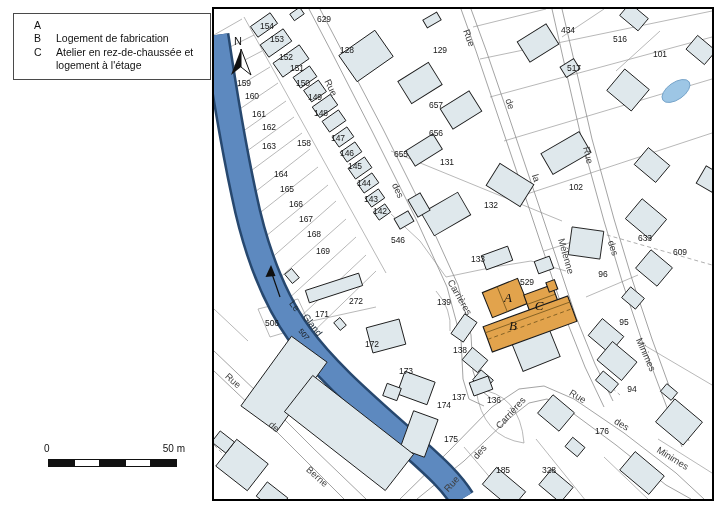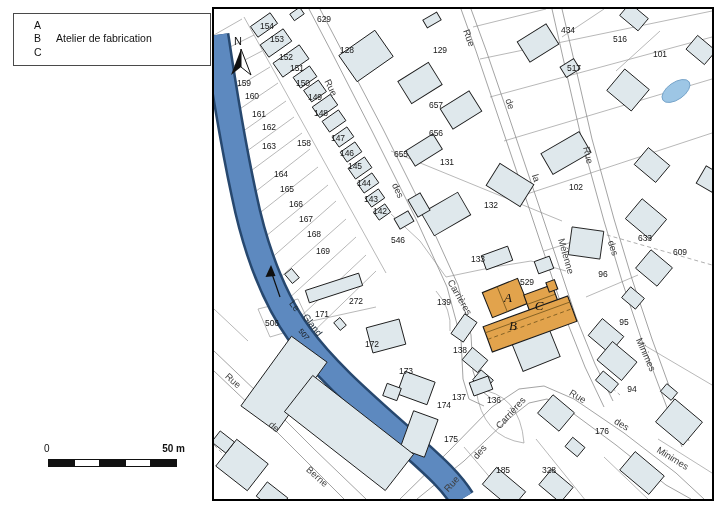--- a/index.html
+++ b/index.html
@@ -4,21 +4,21 @@
 <style>
   html,body{margin:0;padding:0;background:#fff;}
   body{width:728px;height:515px;position:relative;font-family:"Liberation Sans",sans-serif;overflow:hidden;}
   .legend{position:absolute;left:13px;top:13px;width:190px;border:1px solid #4a4a4a;background:#fff;
           padding:5px 6px 6px 0;font-size:10.5px;color:#111;}
   .legend-row{display:grid;grid-template-columns:20px 22px 1fr;line-height:1.28;}
   .legend-key{grid-column:2;}
   .legend-label{grid-column:3;padding-right:4px;}
   .scalebar-wrap{position:absolute;left:40px;top:443px;width:145px;height:30px;font-size:10px;color:#111;}
   .scalebar-zero{position:absolute;left:4px;top:0;}
-  .scalebar-max{position:absolute;right:0px;top:0;font-weight:bold;}
+  .scalebar-max{position:absolute;right:0px;top:0;}
   .scalebar{position:absolute;left:8px;top:16px;width:127px;height:6px;border:1px solid #111;display:flex;background:#fff;}
   .scalebar .seg{flex:1;border-left:1px solid #111;}
   .scalebar .seg:first-child{border-left:none;}
   .scalebar .dark{background:#111;}
   .mapframe{position:absolute;left:212px;top:7px;width:498px;height:490px;border:2px solid #000;background:#fff;}
   svg{display:block;}
   .pl{stroke:#9a9a9a;stroke-width:0.7;fill:none;}
   .pld{stroke:#9a9a9a;stroke-width:0.8;fill:none;stroke-dasharray:4 3;}
   .st{stroke:#8c8c8c;stroke-width:0.8;fill:none;}
   .bld{fill:#dfe8ec;stroke:#1c1c1c;stroke-width:0.9;}
@@ -32,24 +32,25 @@
 </style>
 </head>
 <body>
 
 <div class="legend">
   <div class="legend-row">
     <span class="legend-key">A</span>
   </div>
   <div class="legend-row">
     <span class="legend-key">B</span>
-    <span class="legend-label">Atelier de fabrication</span>
+    <span class="legend-label">Logement de fabrication</span>
   </div>
   <div class="legend-row">
     <span class="legend-key">C</span>
+    <span class="legend-label">Atelier en rez-de-chaussée et logement à l'étage</span>
   </div>
 </div>
 
 <div class="scalebar-wrap">
   <span class="scalebar-zero">0</span>
   <span class="scalebar-max">50 m</span>
   <div class="scalebar">
     <div class="seg dark"></div>
     <div class="seg"></div>
     <div class="seg dark"></div>

